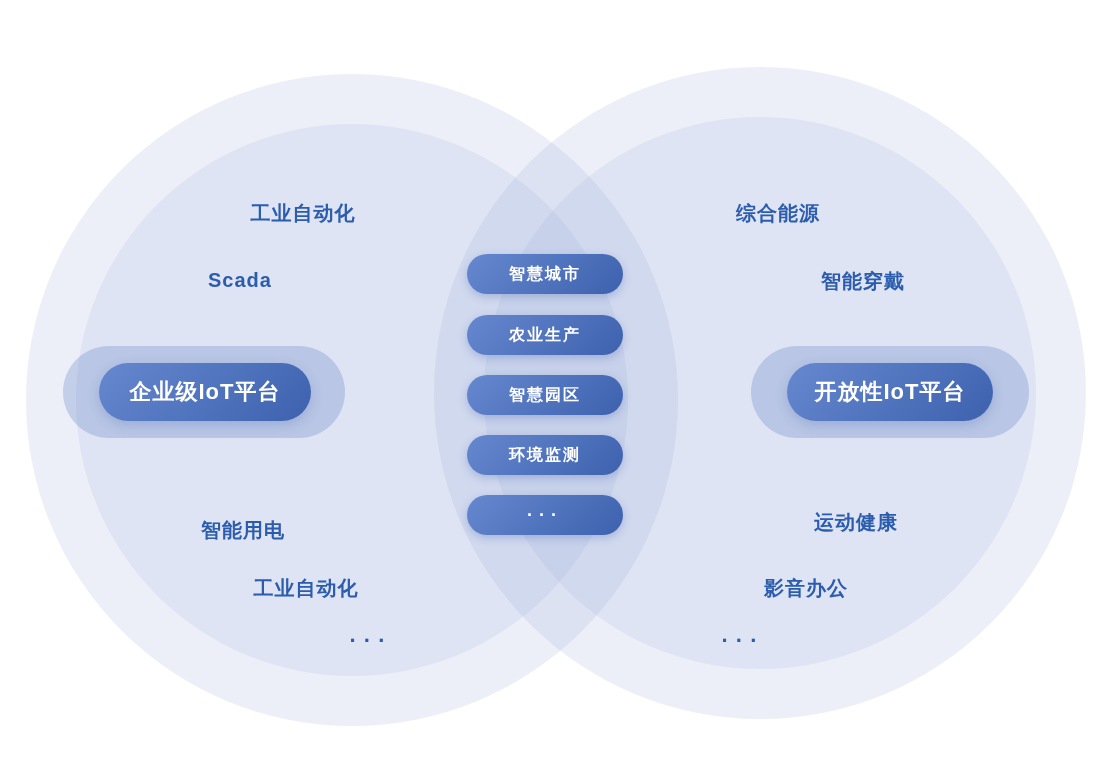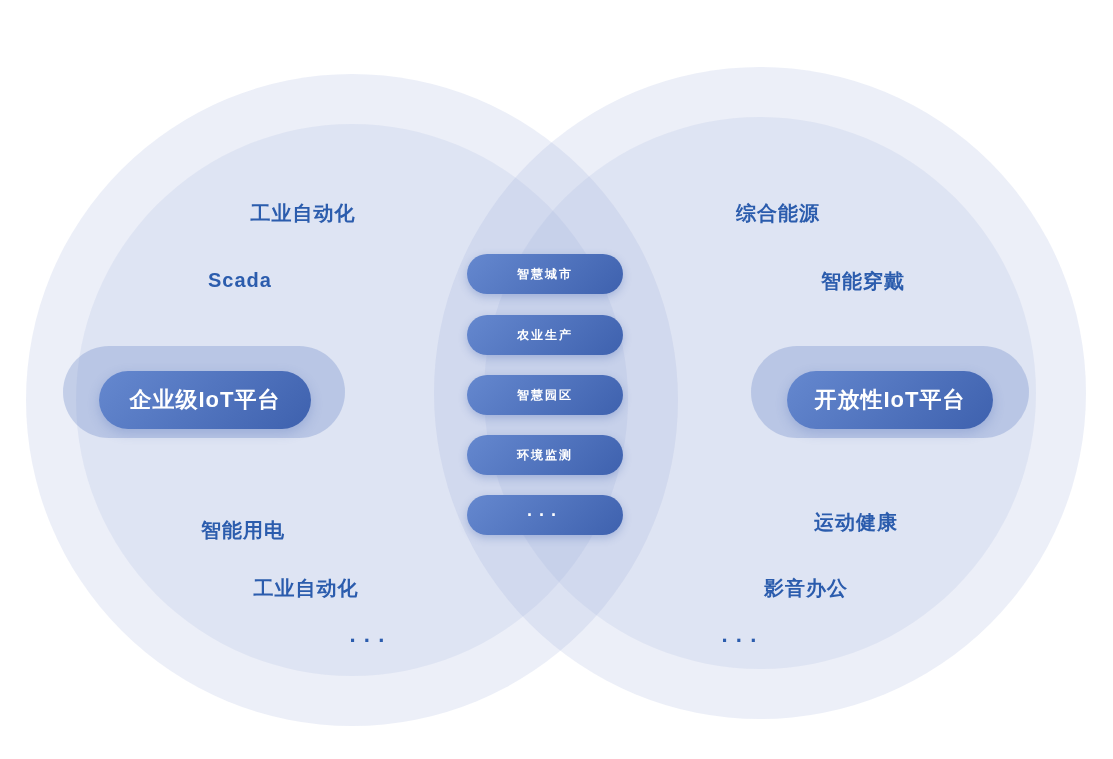--- a/index.html
+++ b/index.html
@@ -48,33 +48,32 @@
     background: linear-gradient(135deg, #6588CF 0%, #3E61AE 100%);
     color: #ffffff;
     font-weight: bold;
     font-size: 22px;
     letter-spacing: 1px;
     display: flex;
     align-items: center;
     justify-content: center;
     box-shadow: 0 4px 12px rgba(62,97,174,0.25);
     white-space: nowrap;
-    margin-top: 8px;
   }
 
   .center-pill {
     position: absolute;
     left: 467px;
     width: 156px;
     height: 40px;
     border-radius: 20px;
     background: linear-gradient(135deg, #6588CF 0%, #3E61AE 100%);
     color: #ffffff;
     font-weight: bold;
-    font-size: 12px;
+    font-size: 16px;
     letter-spacing: 2px;
     display: flex;
     align-items: center;
     justify-content: center;
     box-shadow: 0 3px 9px rgba(62,97,174,0.30);
     white-space: nowrap;
   }
   .center-pill.dots {
     font-size: 18px;
     letter-spacing: 6px;

